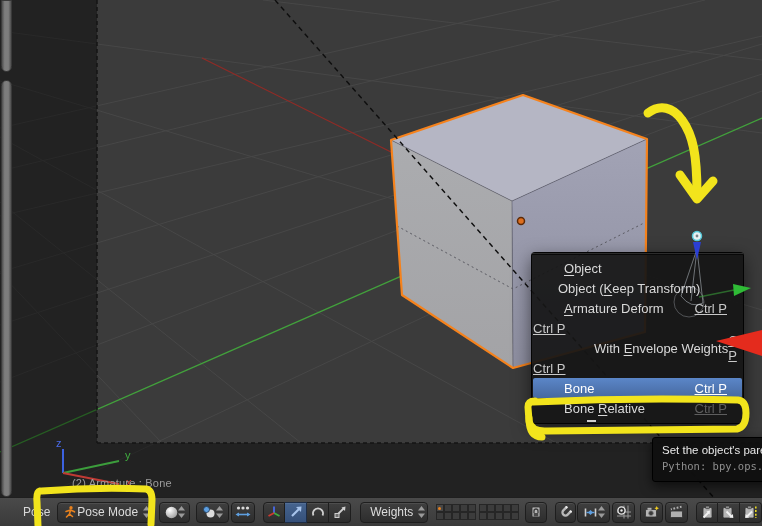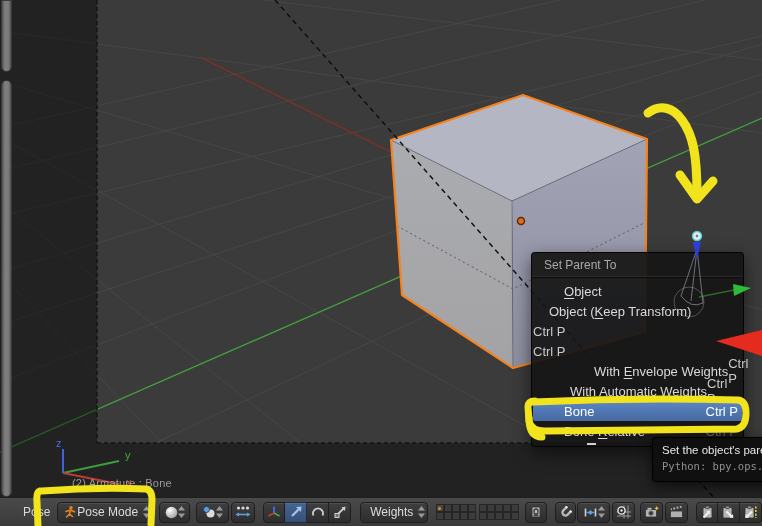--- a/index.html
+++ b/index.html
@@ -21,21 +21,21 @@
      background:rgba(21,21,21,.93);border:1px solid rgba(0,0,0,.85);
      border-radius:4px;box-shadow:0 6px 18px rgba(0,0,0,.55);
      padding-bottom:5px;z-index:30;}
   #context-menu .menu-title{height:23px;line-height:24px;padding-left:12px;
      color:#a9a9a9;font-size:12px;}
   #context-menu .menu-sep{height:1px;background:#2c2c2c;border-bottom:1px solid #090909;
      margin:0 0 3px 0;}
   .menu-item{display:flex;align-items:center;height:20px;font-size:13px;
      color:#d9d9d9;margin:0 1px;border-radius:2px;}
   .menu-item .lbl{flex:1;white-space:nowrap;}
-  .menu-item .sc{padding-right:4px;color:#c9c9c9;}
+  .menu-item .sc{padding-right:15px;color:#c9c9c9;text-decoration:underline;}
   .menu-item.hl{background:linear-gradient(#5b86c8,#46699f);color:#fff;}
   .menu-item.hl .sc{color:#fff;}
   .menu-item .sc.dim{color:#5e5e5e;}
   .menu-item .u{text-decoration:underline;text-underline-offset:2px;}
   #menu-tick{position:absolute;left:55px;bottom:1px;width:9px;height:2px;background:#cfcfcf;}
   
   #tooltip{position:absolute;left:652px;top:437px;width:150px;height:45px;
      background:rgba(15,15,15,.97);border:1px solid #000;border-radius:3px;
      box-shadow:0 4px 12px rgba(0,0,0,.6);z-index:40;padding:6px 0 0 9px;
      box-sizing:border-box;white-space:nowrap;overflow:hidden;}
@@ -137,43 +137,42 @@
       <text x="126" y="486" font-size="11" fill="#cc4440" id="gx">x</text>
     </svg>
 
     <div class="vbar" style="top:0;height:72px;border-top-left-radius:0;border-top-right-radius:0;"></div>
     <div class="vbar" style="top:80px;height:417px;"></div>
 
     <div id="info-text">(2) Armature : Bone</div>
   </div>
 
   <div id="context-menu">
-    <div class="menu-title">Set Parent To</div>
     <div class="menu-sep"></div>
     <div id="menu-items">
         <div class="menu-item">
           <span class="lbl" style="padding-left: 31px;"><span class="u">O</span>bject</span>
           <span class="sc"></span>
         </div>
         <div class="menu-item">
-          <span class="lbl" style="padding-left: 16px;">Object (<span class="u">K</span>eep Transform)</span>
+          <span class="lbl" style="padding-left: 25px;">Object (<span class="u">K</span>eep Transform)</span>
           <span class="sc"></span>
         </div>
         <div class="menu-item">
+          <span class="lbl" style="padding-left: 31px;"><span class="u">A</span>rmature Deform</span>
           <span class="sc">Ctrl P</span>
         </div>
         <div class="menu-item">
           <span class="sc">Ctrl P</span>
         </div>
         <div class="menu-item">
           <span class="lbl" style="padding-left: 37px; margin-left: 24px;">With <span class="u">E</span>nvelope Weights</span>
           <span class="sc">Ctrl P</span>
         </div>
         <div class="menu-item">
-          <span class="lbl" style="padding-left: 37px;">With <span class="u">A</span>utomatic Weights</span>
           <span class="sc">Ctrl P</span>
         </div>
         <div class="menu-item hl">
           <span class="lbl" style="padding-left: 31px;">Bone</span>
           <span class="sc">Ctrl P</span>
         </div>
         <div class="menu-item">
           <span class="lbl" style="padding-left: 31px;">Bone <span class="u">R</span>elative</span>
           <span class="sc dim">Ctrl P</span>
         </div>

